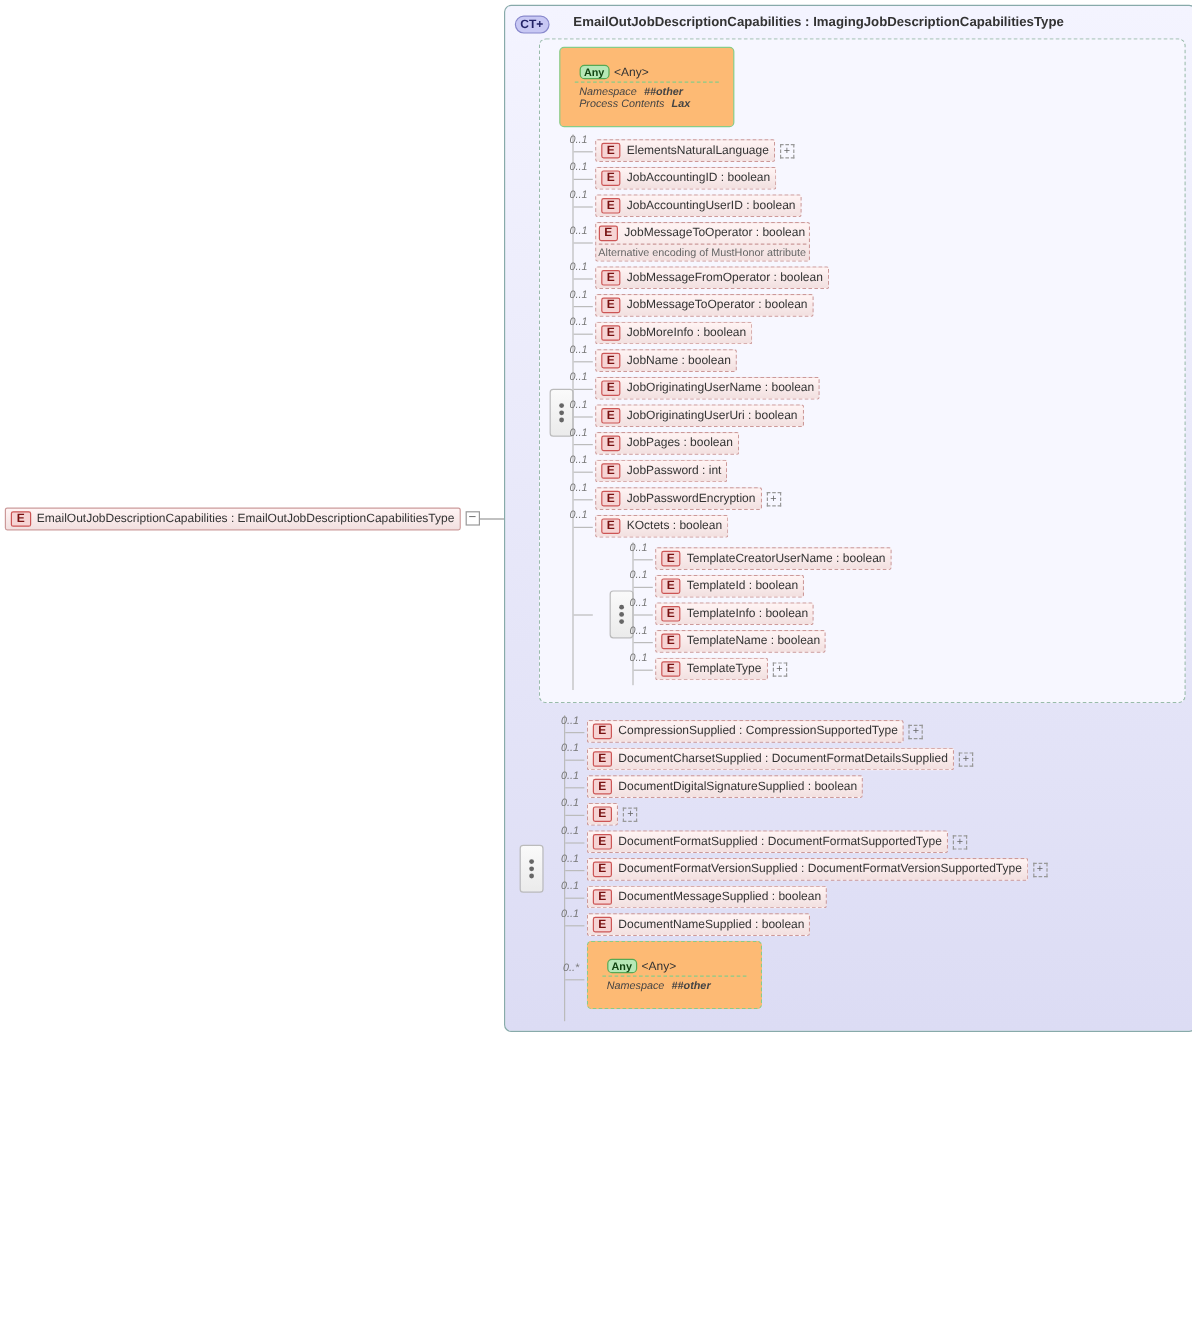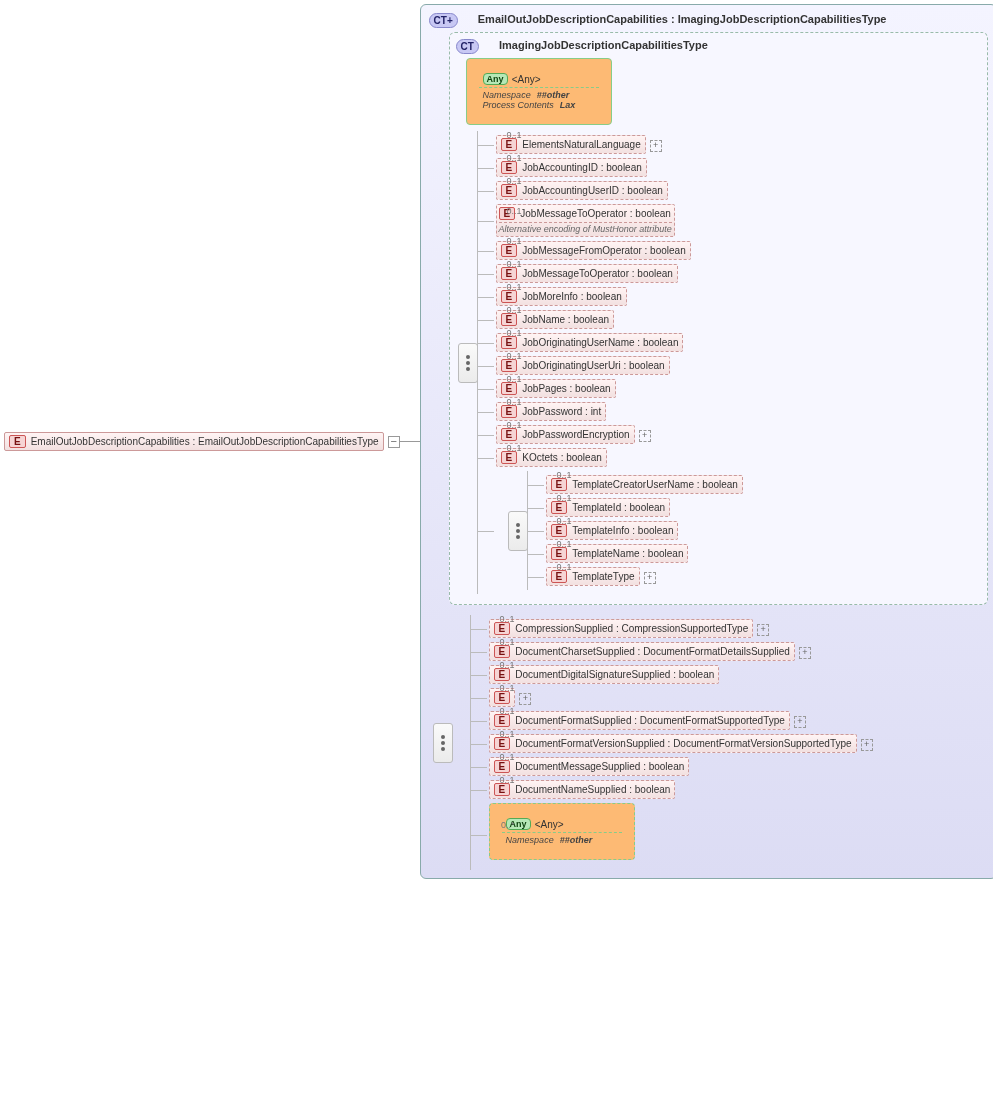--- a/index.html
+++ b/index.html
@@ -137,23 +137,23 @@
     width: 16px;
     border-top: 1px solid #bbb;
   }
   .occ {
     position: absolute;
     left: -4px;
     top: 50%;
     transform: translate(-100%, -150%);
     font-size: 9px;
     color: #777;
+    font-style: italic;
     white-space: nowrap;
     padding-right:2px;
-    margin-left:32px;
   }
   .elem {
     display: inline-flex;
     align-items: center;
     border: 1px solid #c99;
     border-radius: 2px;
     background: linear-gradient(180deg,#fff4f4,#f2e0e0);
     padding: 2px 4px;
     gap: 5px;
     white-space: nowrap;
@@ -185,21 +185,20 @@
     width:10px; height:10px;
     border:1px solid #999;
     color:#666;
     font-size:11px;
     line-height:8px;
     text-align:center;
     margin-left:4px;
   }
   .subnote {
     font-size: 9px;
-    font-style: italic;
     color: #666;
     border-top: 1px dashed #c99;
     margin-top:2px;
     padding-top:1px;
   }
   .elem-stack { display:inline-block; }
   .nested {
     margin-left: 10px;
   }
 </style>
@@ -217,24 +216,20 @@
   <span class="minus">−</span>
   <div class="conn-h"></div>
 
   <div class="outer-box">
     <div class="outer-header">
       <span class="ct-badge">CT+</span>
       <span class="header-text">EmailOutJobDescriptionCapabilities : ImagingJobDescriptionCapabilitiesType</span>
     </div>
 
     <div class="inner-box">
-      <div class="inner-header">
-        <span class="ct-badge">CT</span>
-        <span class="header-text">ImagingJobDescriptionCapabilitiesType</span>
-      </div>
 
       
       <div class="any-box">
         <div class="any-head">
           <span class="any-badge">Any</span>
           <span class="elem-text">&lt;Any&gt;</span>
         </div>
         <div class="any-body">
           <div class="row">
               <span>Namespace</span>

